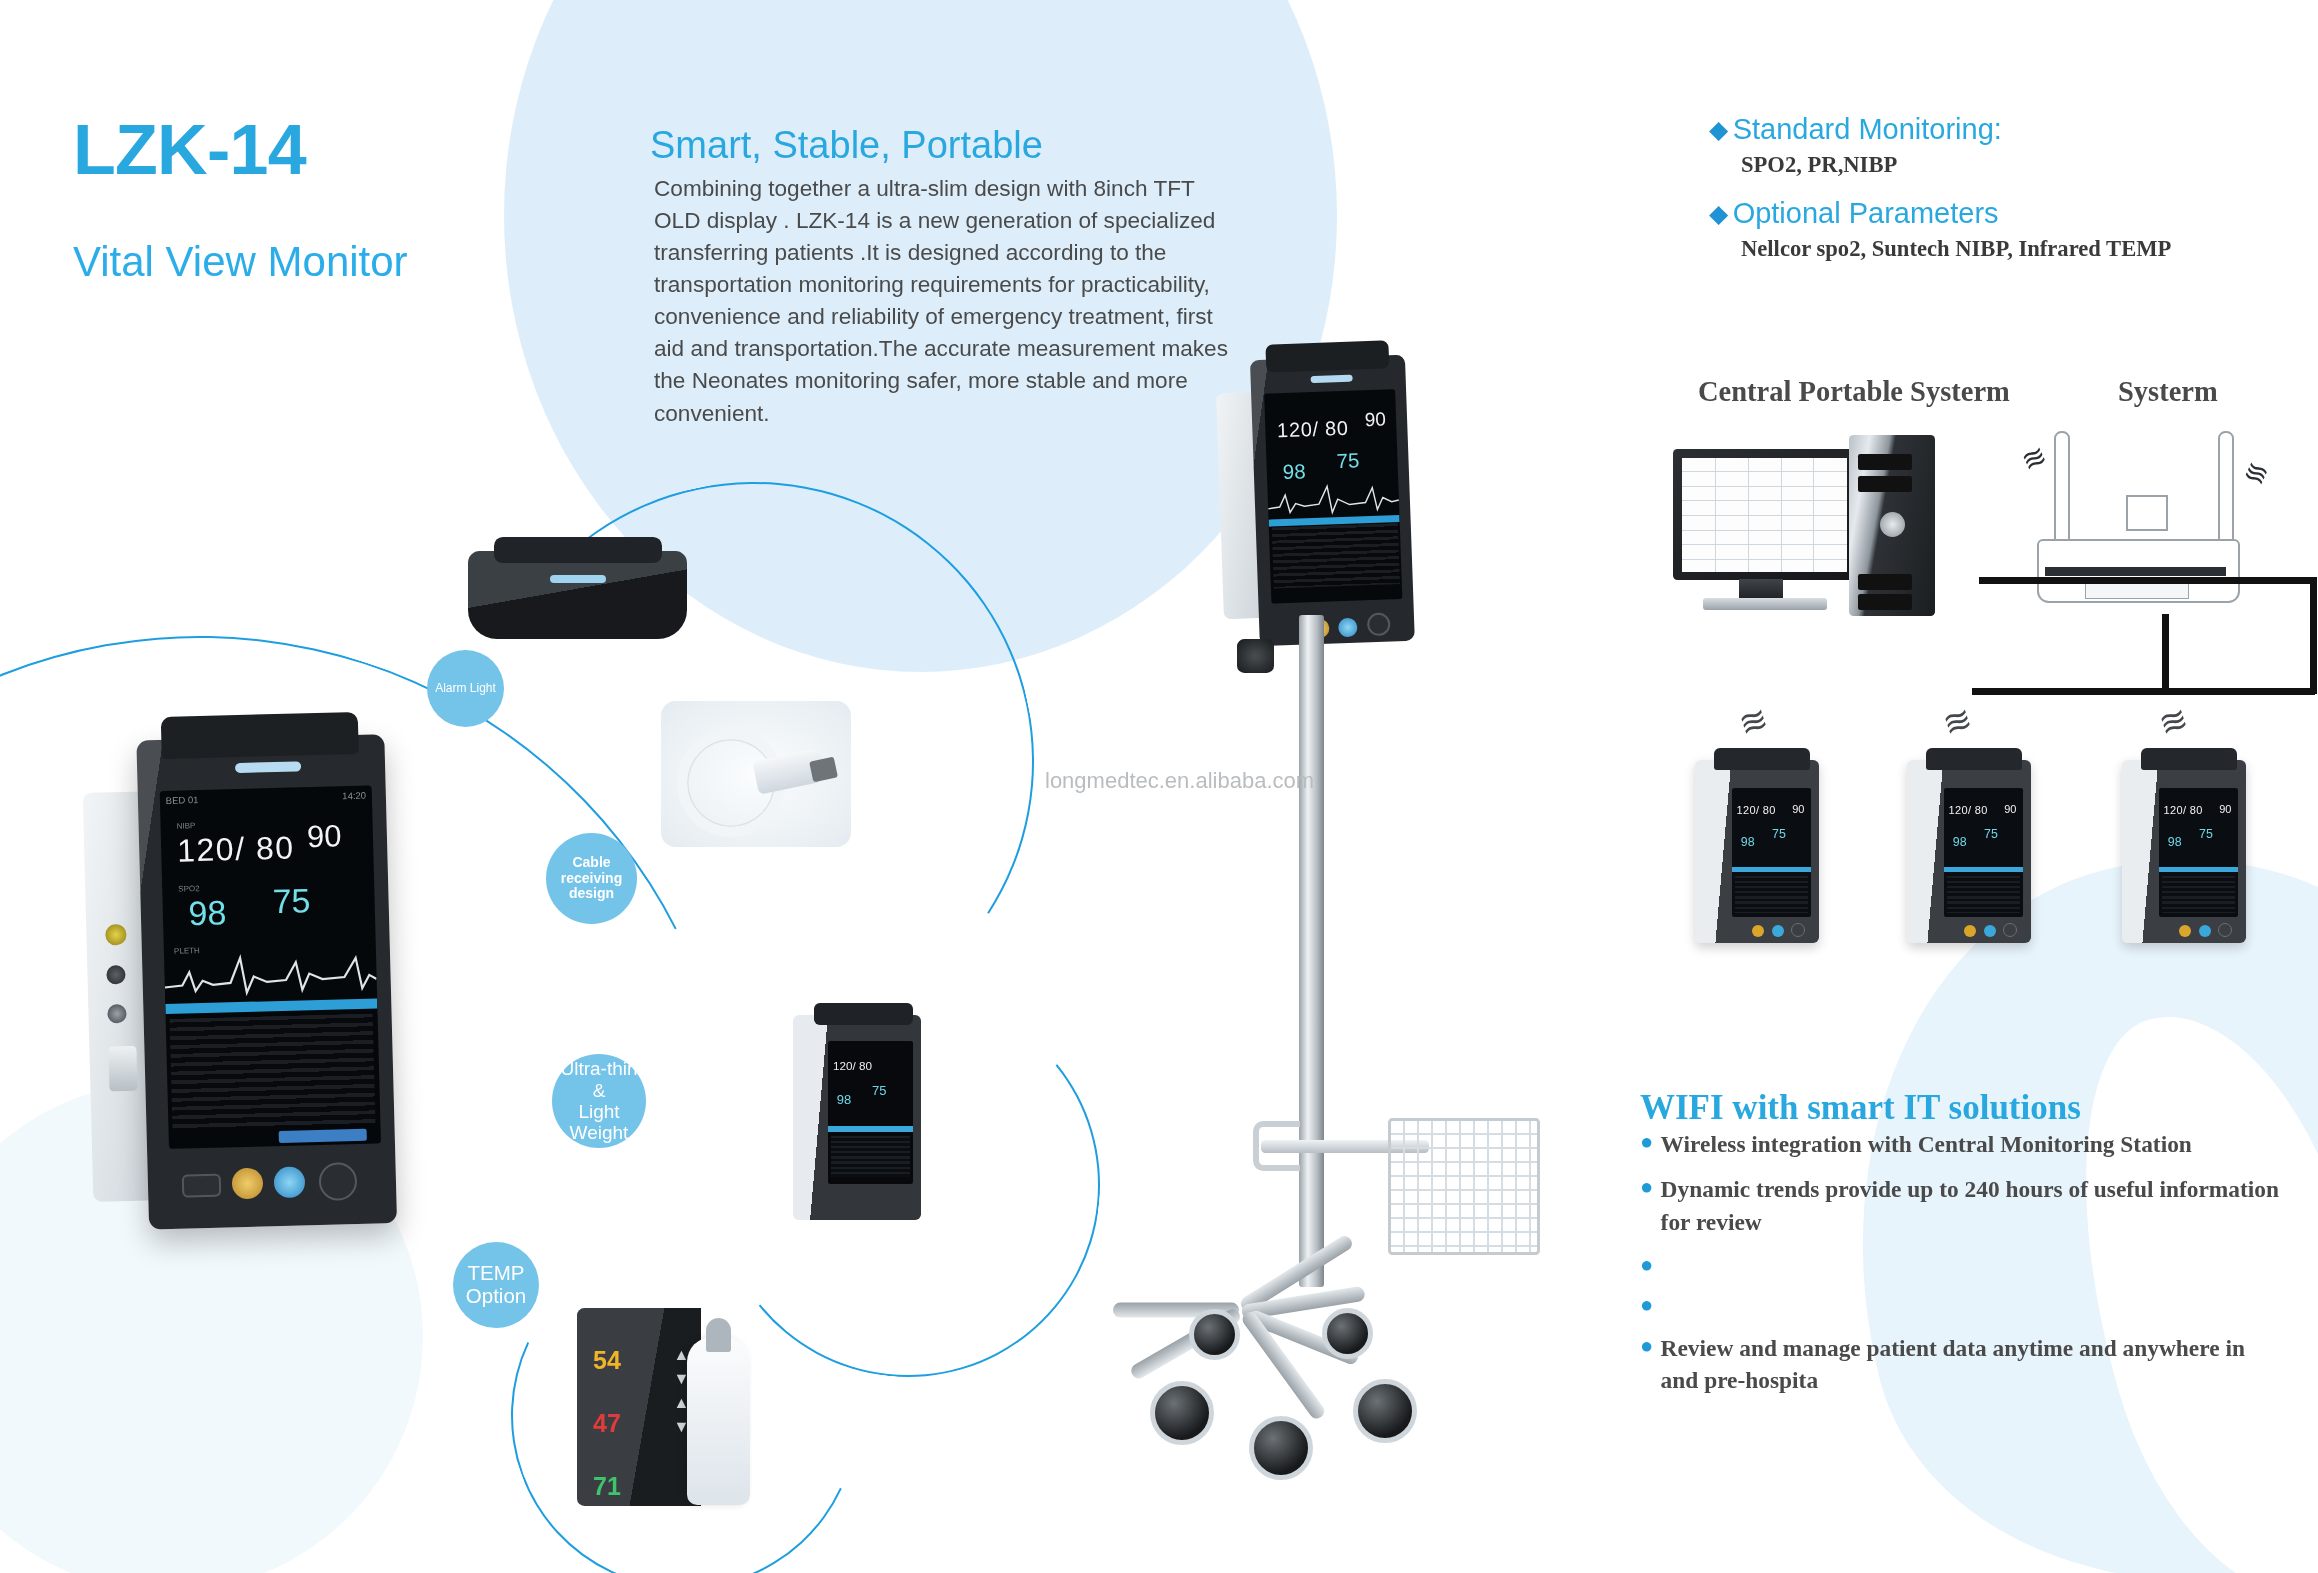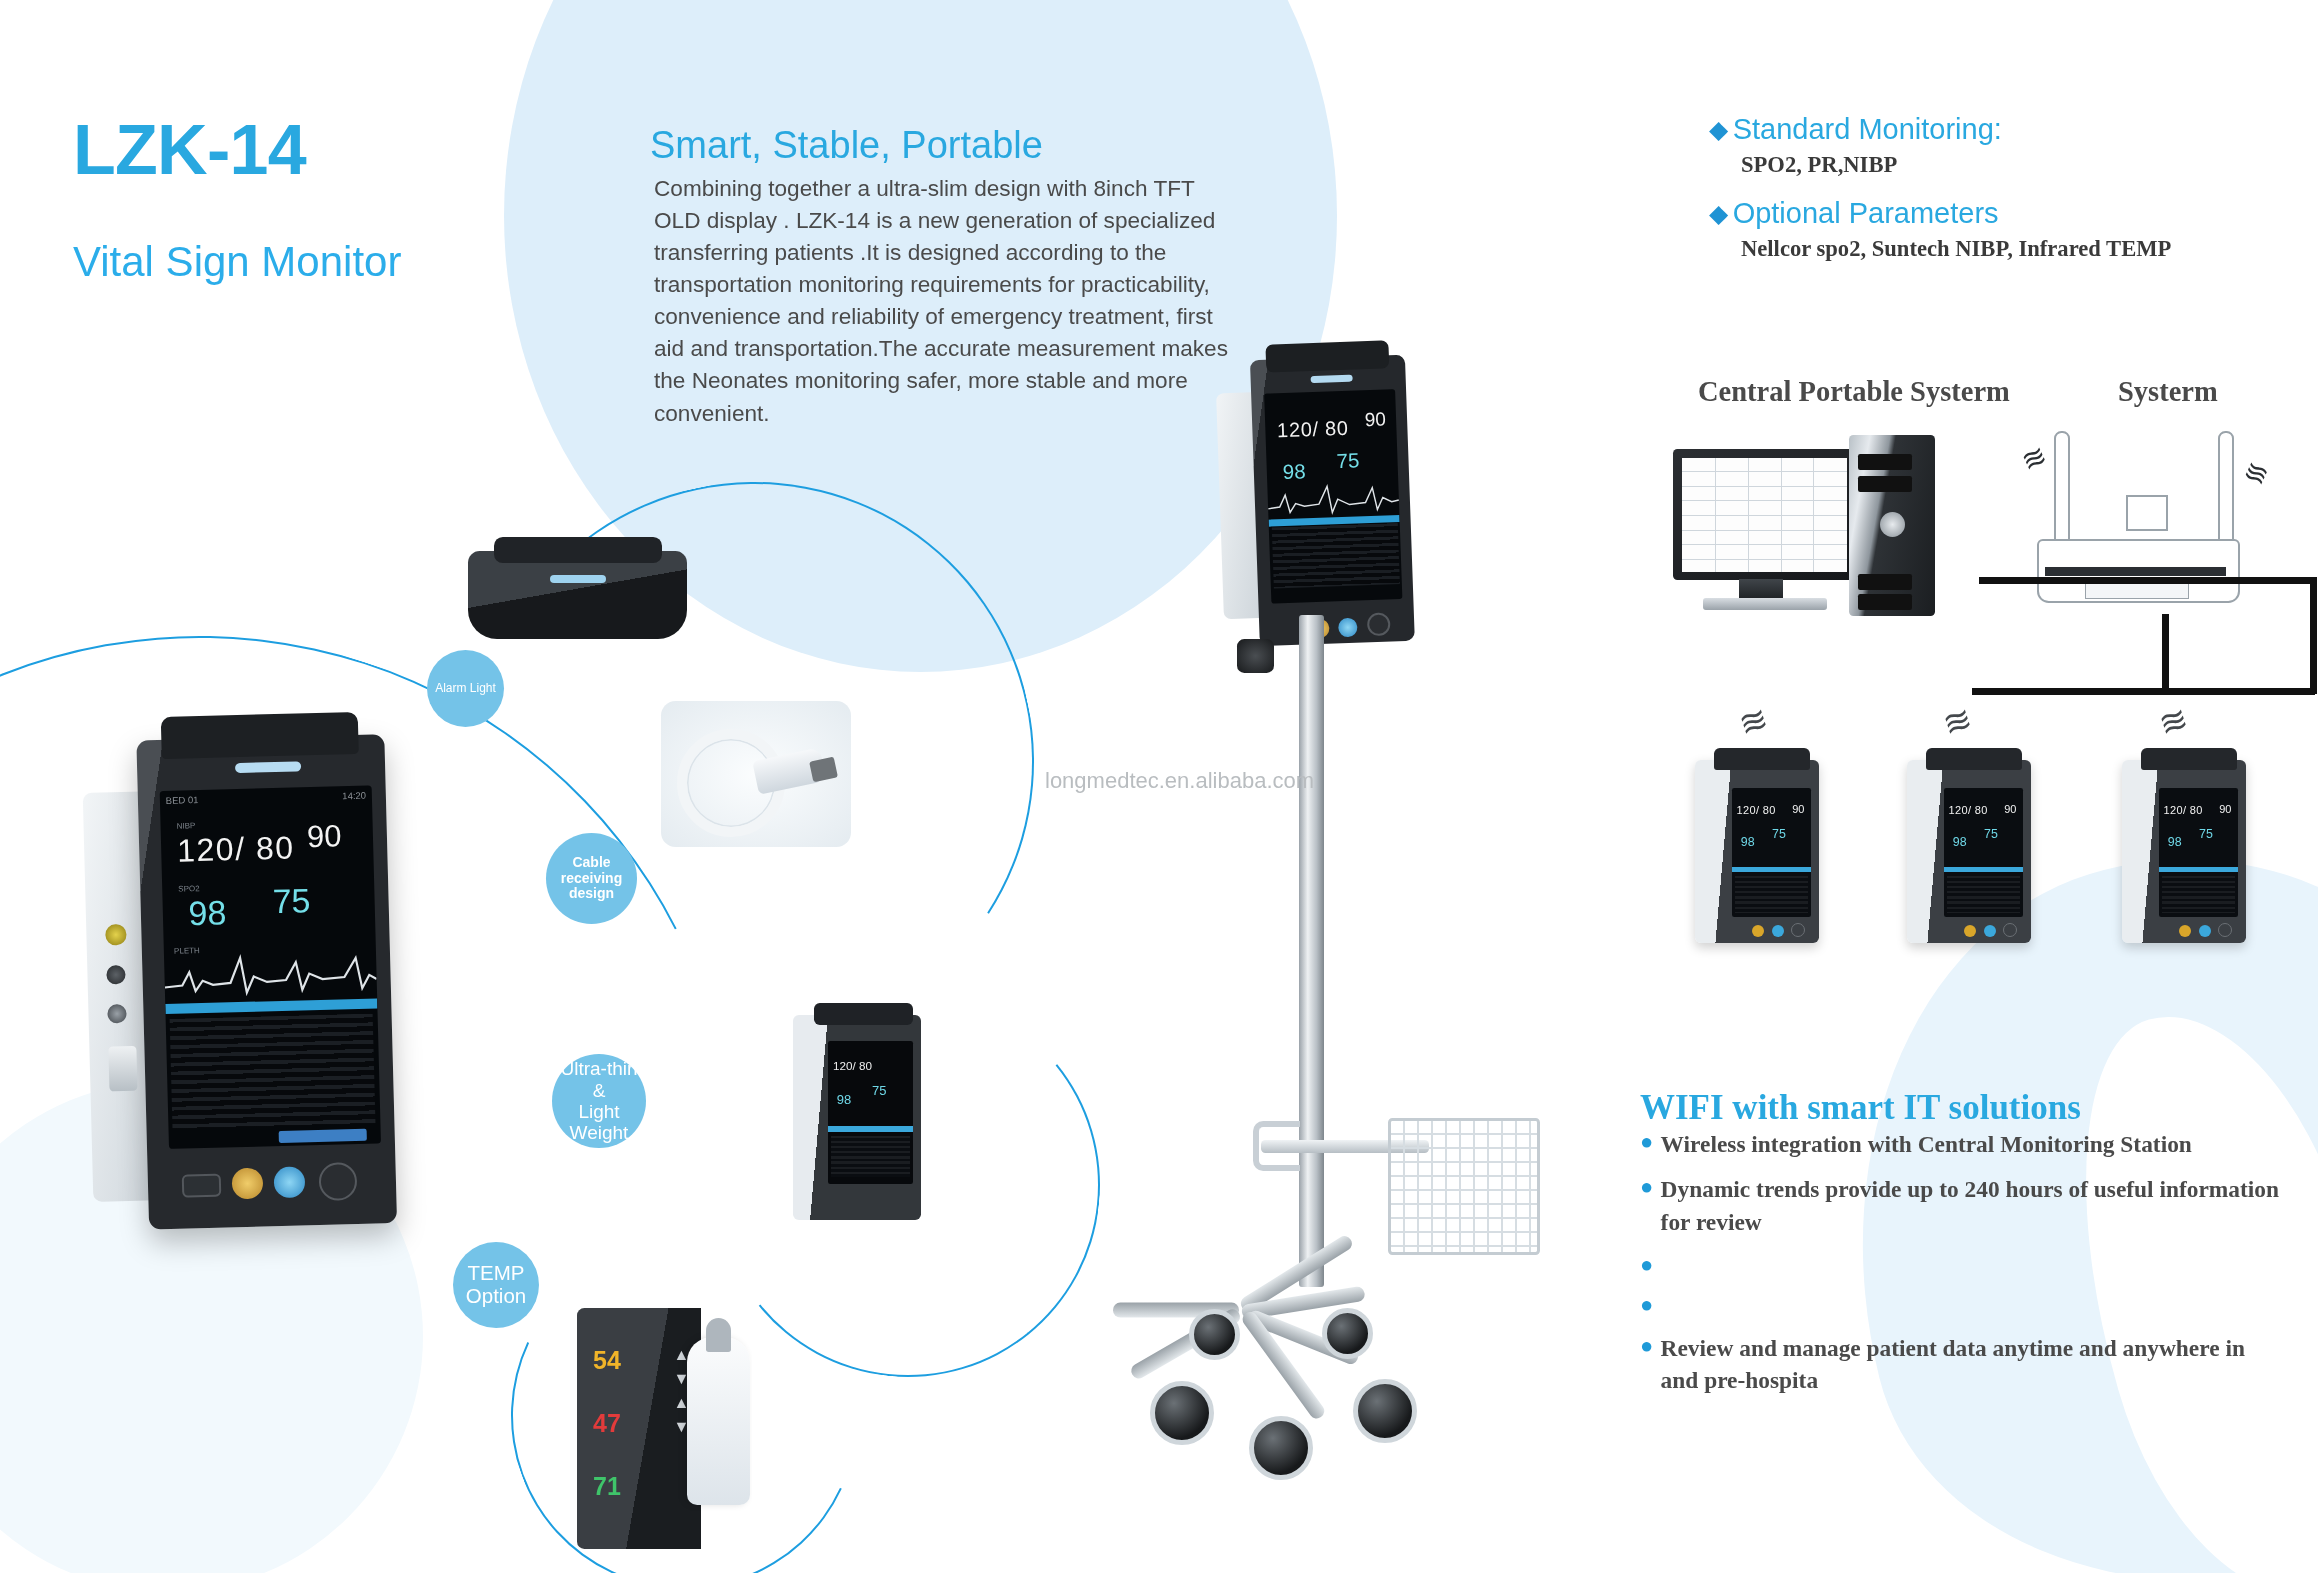--- a/index.html
+++ b/index.html
@@ -190,21 +190,21 @@
     background:#07090c;border-radius:2.2px;overflow:hidden;}
   .it-bp{position:absolute;left:5.1px;top:17.5px;font-size:11.7px;color:#eee;}
   .it-spo{position:absolute;left:8.8px;top:51px;font-size:13px;color:#6fd8e8;}
   .it-hr{position:absolute;left:44px;top:42px;font-size:13px;color:#6fd8e8;}
   .it-bar{position:absolute;left:0;top:85px;width:100%;height:5.8px;background:#3ba8dc;}
   .it-tab{position:absolute;left:2.9px;top:95px;width:79px;height:41px;
     background:repeating-linear-gradient(#1a1d21 0 2.2px,#0a0d11 2.2px 5.1px);}
 
   
   #inset-temp{left:577px;top:1308px;width:175px;height:241px;overflow:hidden;}
-  .tp-dev{position:absolute;left:0;top:0;width:124px;height:241px;
+  .tp-dev{position:absolute;left:0;top:0;width:124px;height:198px;
     background:linear-gradient(100deg,#3a3e43 0 55%,#1a1d20 55% 100%);
     border-radius:7.3px 0 0 7.3px;}
   .tp-v1{position:absolute;left:16px;top:38px;font-size:25px;color:#f0b429;font-weight:bold;}
   .tp-v2{position:absolute;left:16px;top:101px;font-size:25px;color:#e23b3b;font-weight:bold;}
   .tp-v3{position:absolute;left:16px;top:164px;font-size:25px;color:#3fc46a;font-weight:bold;}
   .tp-arrows{position:absolute;right:11.7px;top:35px;color:#cfd4d8;font-size:16px;line-height:1.5;}
   .tp-probe{position:absolute;left:110px;top:29px;width:63px;height:168px;
     background:linear-gradient(#fbfcfd,#dde4ea);border-radius:25px 25px 10.2px 10.2px;
     box-shadow:-2.9px 0 7.3px rgba(0,0,0,.12);}
   .tp-tip{position:absolute;left:129px;top:10.2px;width:25px;height:34px;
@@ -271,21 +271,21 @@
 <div id="bg-swoosh-right"></div>
 <div id="bg-swoosh-right2"></div>
 <div id="bg-blob-lowleft"></div>
 
 <div class="arc" id="arc-big-left"></div>
 <div class="arc" id="arc-mid"></div>
 <div class="arc" id="arc-small"></div>
 <div class="arc" id="arc-temp"></div>
 
 <div class="abs" id="product-title">LZK-14</div>
-<div class="abs" id="product-subtitle">Vital Sign Monitor</div>
+<div class="abs" id="product-subtitle">Vital View Monitor</div>
 
 <div class="abs" id="tagline">Smart, Stable, Portable</div>
 <div class="abs" id="description">Combining together a ultra-slim design with 8inch TFT OLD display . LZK-14 is a new generation of specialized transferring patients .It is designed according to the transportation monitoring requirements for practicability, convenience and reliability of emergency treatment, first aid and transportation.The accurate measurement makes the Neonates monitoring safer, more stable and more convenient.</div>
 
 <div class="abs" id="params">
   <div class="param-head">
     <span class="diamond">◆</span>
     <span>Standard Monitoring:</span>
   </div>
   <div class="param-val">SPO2, PR,NIBP</div>

